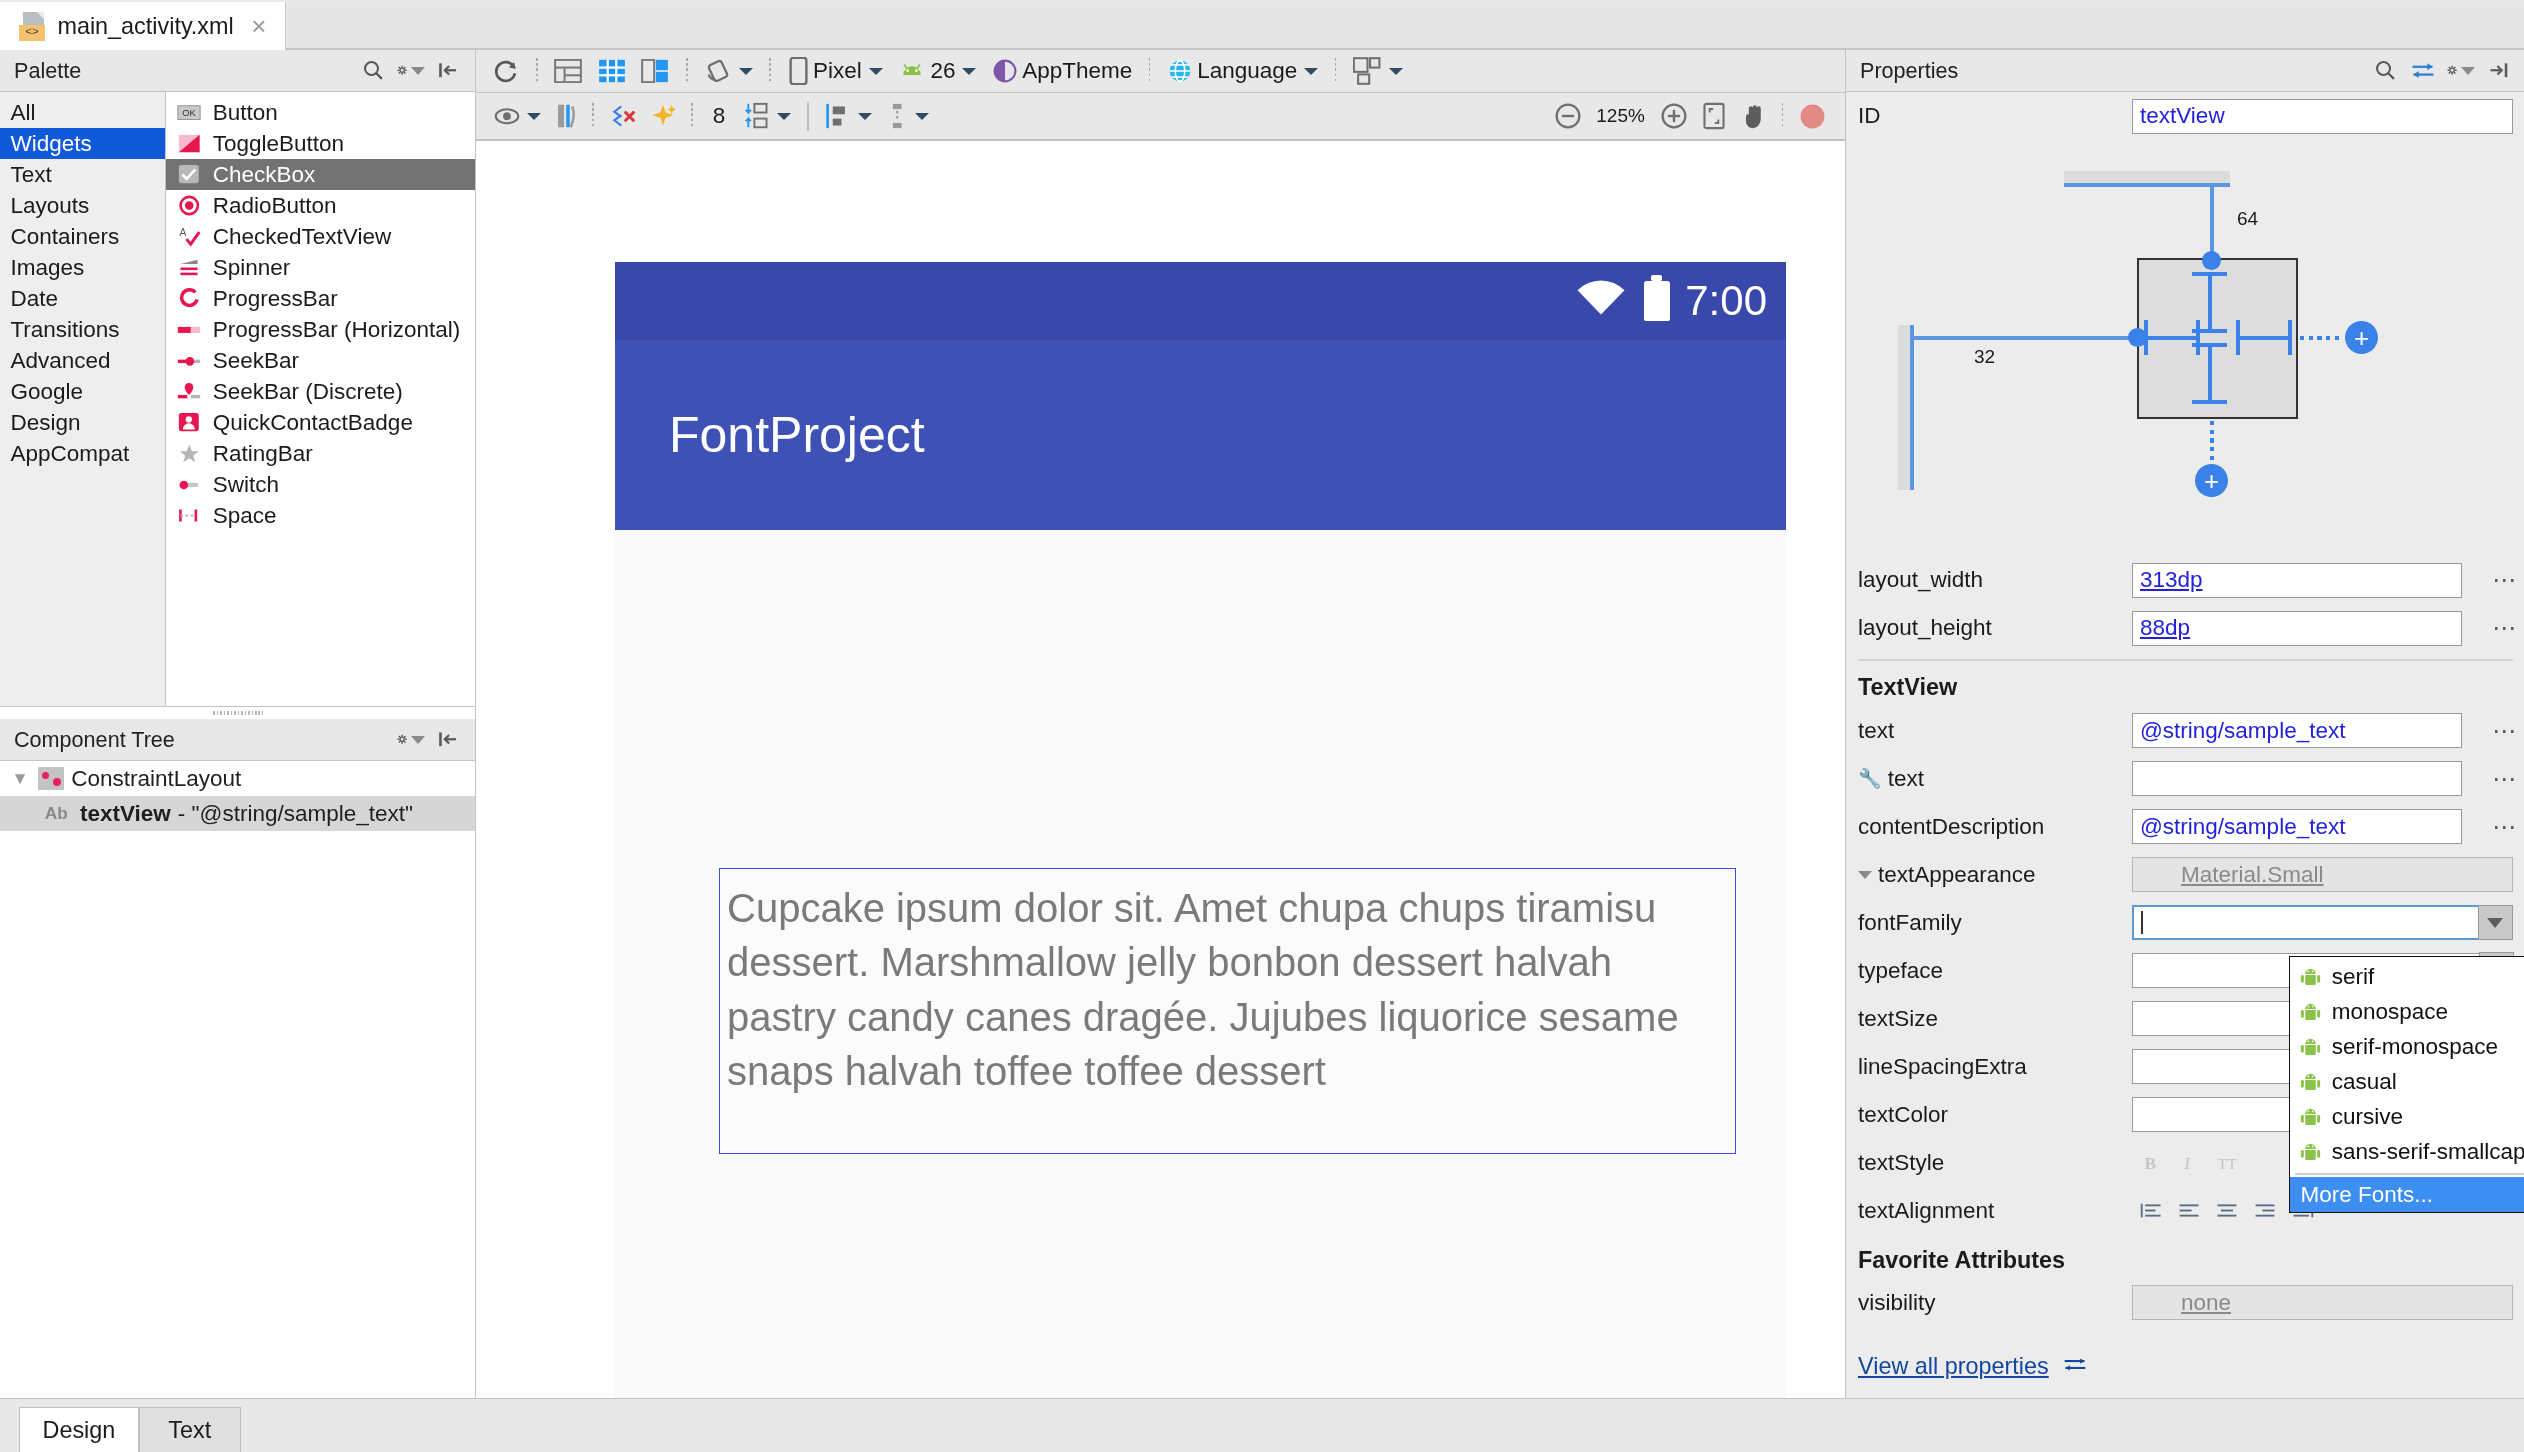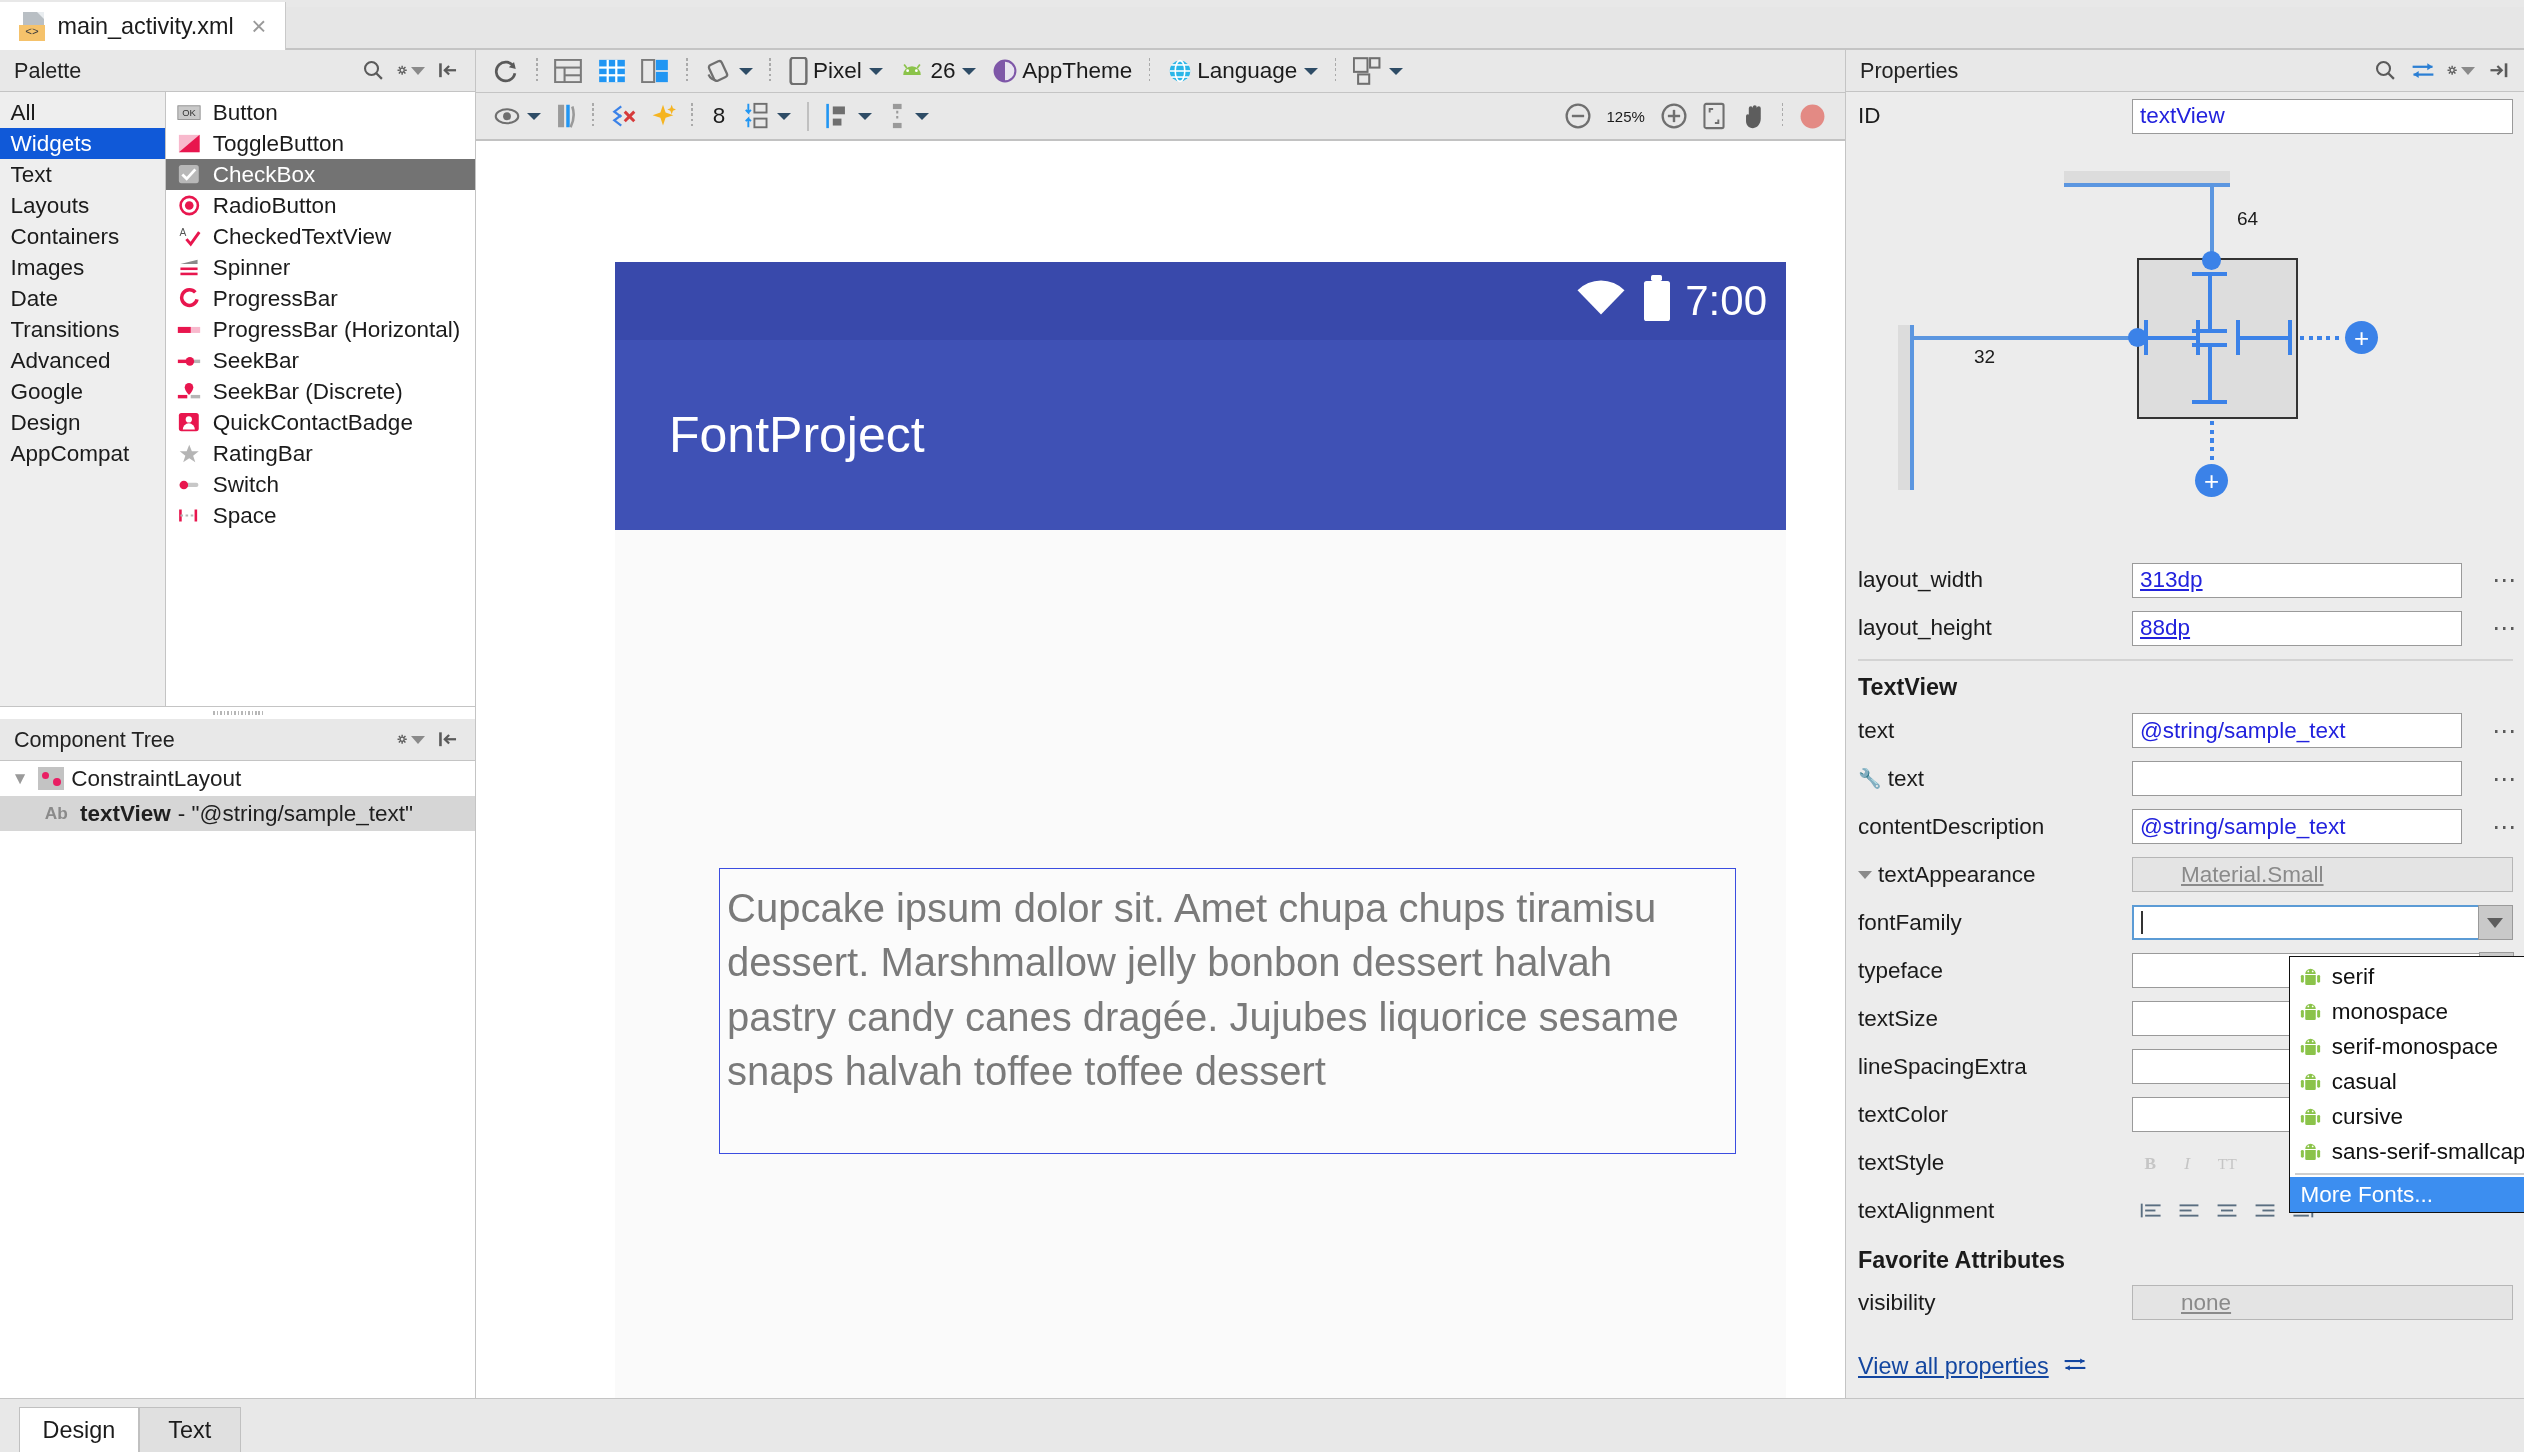--- a/index.html
+++ b/index.html
@@ -68,21 +68,21 @@
   .tb-btn { height:38px; min-width:35px; display:flex; align-items:center; justify-content:center; gap:4.3px; padding:0 6px;
             color:#4f4f4f; cursor:pointer; font-size:22.5px; white-space:nowrap;}
   .tb-btn .lbl { color:#1b1b1b; }
   .caret { width:0;height:0;border-left:7px solid transparent;border-right:7px solid transparent;border-top:7.8px solid #2e4c66; margin-left:2.6px;}
   .vsep { width:1.7px; height:26px; margin:0 7px; background:repeating-linear-gradient(180deg,#aaa 0 2.6px,transparent 2.6px 5.2px);}
   .vsepline { width:1.7px; height:29px; margin:0 8.7px; background:#c0c0c0;}
 
   .designbar { height:48px; background:#e8e8e8; display:flex; align-items:center; padding:0 12px; gap:1.7px; flex:none;
                border-bottom:2.6px solid #c2c2c2;}
   .db-spacer { flex:1; }
-  .zoomtxt { font-size:15px; color:#1b1b1b; padding:0 7px;}
+  .zoomtxt { font-size:19px; color:#1b1b1b; padding:0 7px;}
 
   .canvas { flex:1; background:#ffffff; position:relative; overflow:hidden; }
   .device { position:absolute; left:139px; top:121px; width:1171px; height:1143px; background:#fafafa; }
   .statusbar { height:78px; background:#3949ab; position:relative;}
   .appbar { height:190px; background:#3f51b5; display:flex; align-items:center; padding-left:54px;}
   .apptitle { color:#ffffff; font-size:50px; }
   .sb-right { position:absolute; right:19px; top:0; height:78px; display:flex; align-items:center; gap:15.6px; color:#fff;}
   .clock { font-size:42px; color:#ffffff; font-family:"Liberation Sans",sans-serif;}
   .batt { width:26px; height:40px; background:#fff; border-radius:2.6px; position:relative;}
   .batt:before{content:"";position:absolute;left:7.8px;top:-6px;width:10.4px;height:6px;background:#fff;border-radius:1.7px;}

